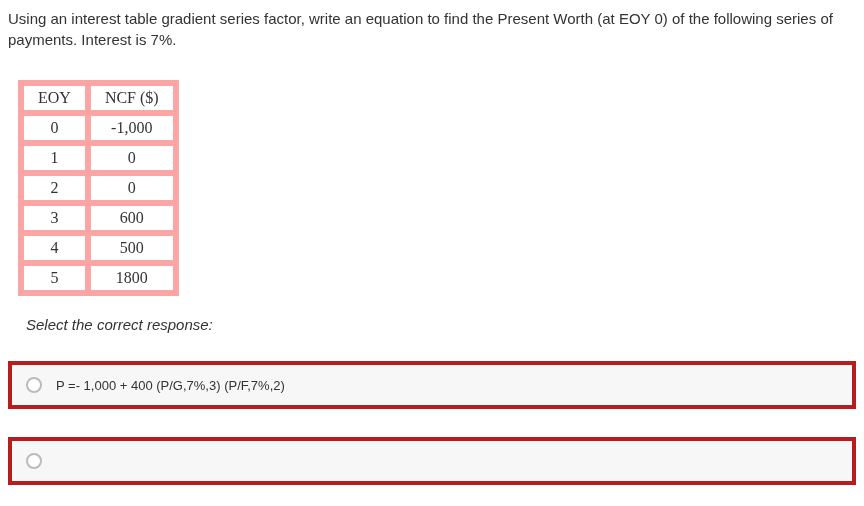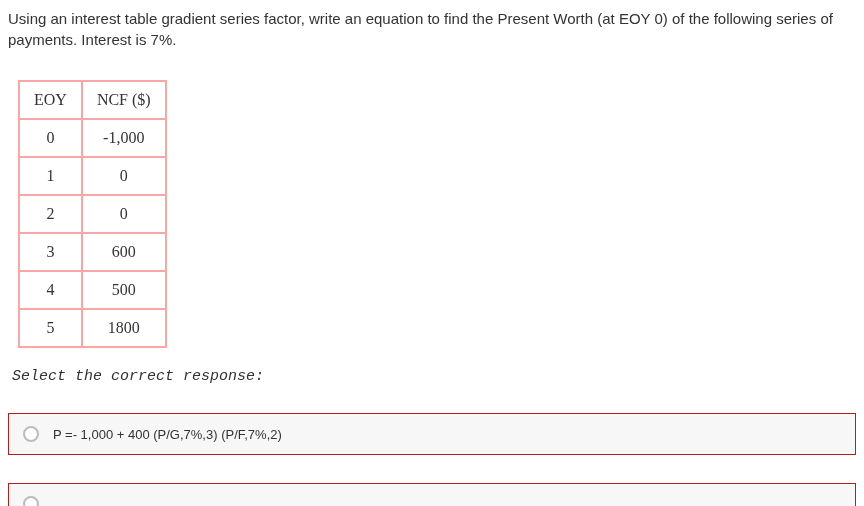--- a/index.html
+++ b/index.html
@@ -21,40 +21,39 @@
       line-height: 1.4;
       margin-bottom: 30px;
     }
     .data-table {
       border-collapse: collapse;
       margin-left: 10px;
       margin-bottom: 20px;
     }
     .data-table th,
     .data-table td {
-      border: 2px solid #fca5a5;
-      padding: 9px 14px;
+      border: 6px solid #fca5a5;
+      padding: 3px 14px;
       text-align: center;
       font-family: 'Times New Roman', Times, serif;
       font-size: 16px;
     }
     .data-table th {
       font-weight: normal;
     }
     .select-prompt {
       font-style: italic;
       font-size: 15px;
       color: #333;
       margin-bottom: 18px;
-      margin-left: 4px;
-      font-family: Liberation Mono, monospace;
+      margin-left: 18px;
     }
     .option {
       background: #f7f7f7;
-      border: 1px solid #b91c1c;
+      border: 4px solid #b91c1c;
       padding: 12px 14px;
       margin-bottom: 10px;
       display: flex;
       align-items: center;
       gap: 14px;
       margin-top: 28px;
     }
     .radio {
       width: 16px;
       height: 16px;

